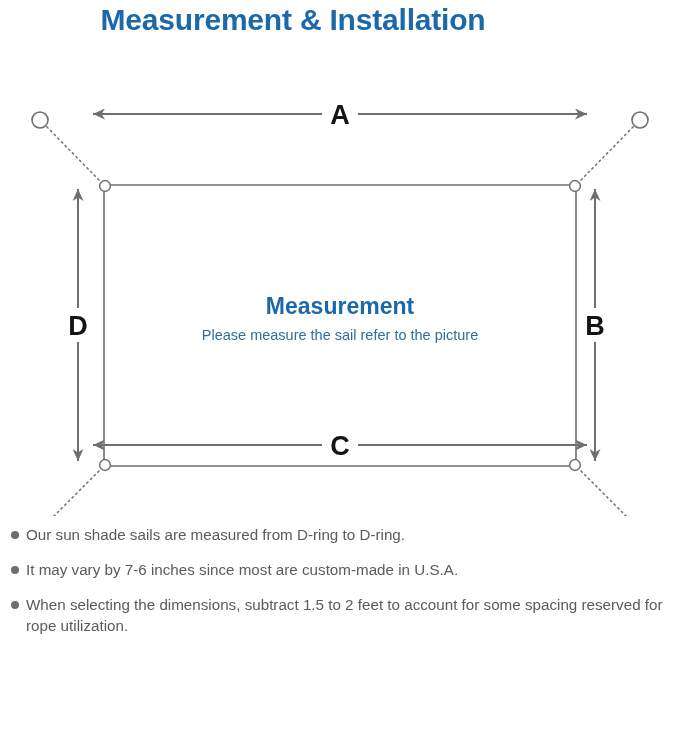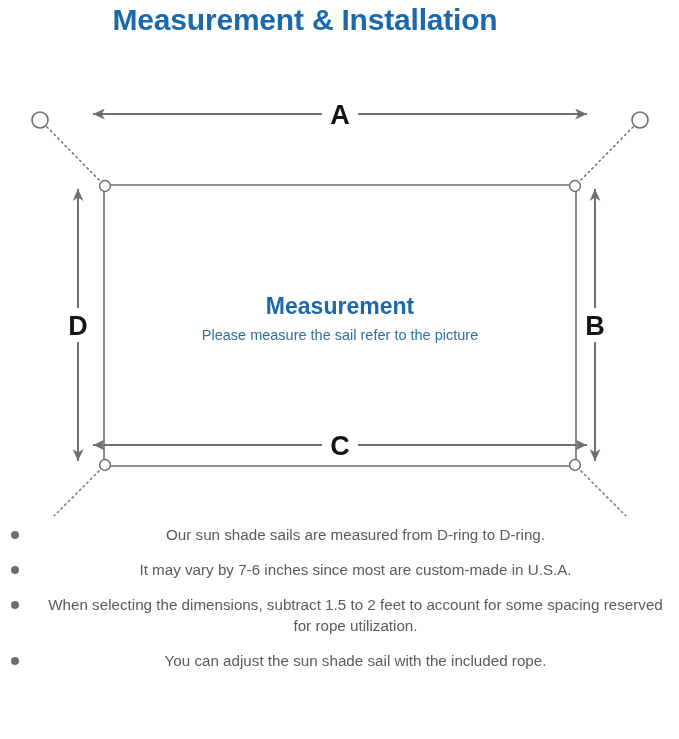--- a/index.html
+++ b/index.html
@@ -10,21 +10,21 @@
   body {
     width: 679px;
     height: 739px;
     position: relative;
     font-family: "Liberation Sans", sans-serif;
     overflow: hidden;
   }
   #page-title {
     position: absolute;
     top: 0px;
-    left: 12px;
+    left: 0;
     width: 586px;
     text-align: center;
     font-size: 30px;
     font-weight: bold;
     color: #1b69ab;
     letter-spacing: -0.2px;
     line-height: 40px;
     font-family: "Liberation Sans", sans-serif;
   }
   #diagram-wrap {
@@ -59,28 +59,27 @@
     position: absolute;
     top: 524px;
     left: 0;
     width: 679px;
     margin: 0;
     padding: 0;
     list-style: none;
   }
   .note-item {
     position: relative;
-    padding-left: 38px;
+    padding-left: 26px;
     padding-right: 6px;
     margin-bottom: 14px;
     font-size: 15.2px;
     line-height: 21px;
     color: #5b5b5b;
     font-family: "Liberation Sans", sans-serif;
-    text-align: center;
   }
   .note-bullet {
     position: absolute;
     left: 11px;
     top: 7px;
     width: 8px;
     height: 8px;
     border-radius: 50%;
     background: #6e6e6e;
   }
@@ -155,17 +154,13 @@
     <span>Our sun shade sails are measured from D-ring to D-ring.</span>
   </li>
   <li class="note-item">
     <span class="note-bullet"></span>
     <span>It may vary by 7-6 inches since most are custom-made in U.S.A.</span>
   </li>
   <li class="note-item">
     <span class="note-bullet"></span>
     <span>When selecting the dimensions, subtract 1.5 to 2 feet to account for some spacing reserved for rope utilization.</span>
   </li>
-  <li class="note-item">
-    <span class="note-bullet"></span>
-    <span>You can adjust the sun shade sail with the included rope.</span>
-  </li>
 </ul>
 
 </body></html>

